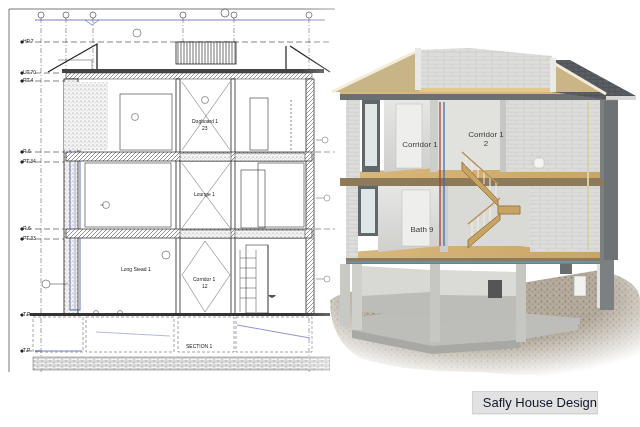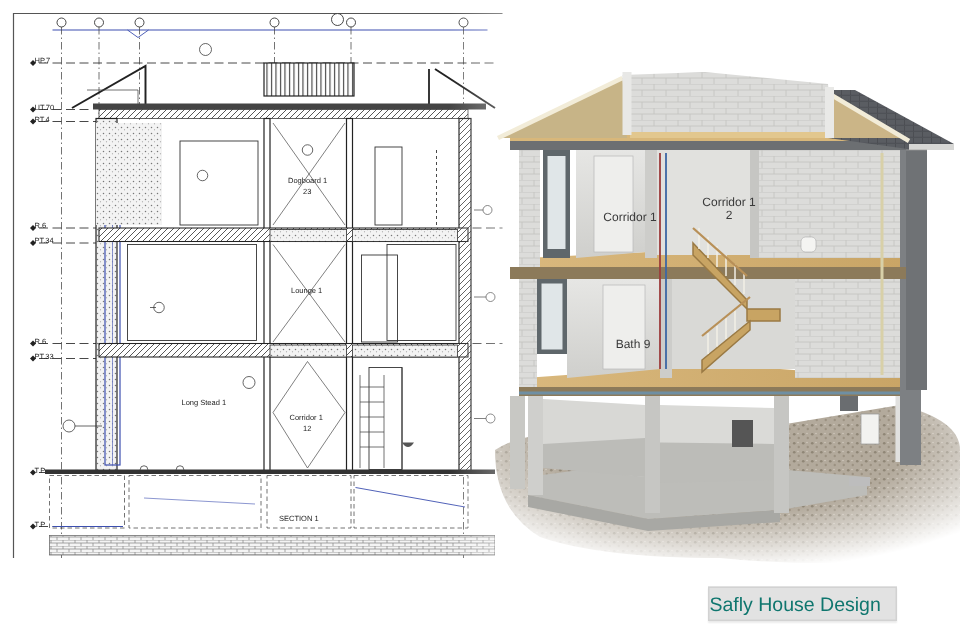--- a/index.html
+++ b/index.html
@@ -2,21 +2,21 @@
 <html><head>
 <meta charset="utf-8">
 <style>
   html,body{margin:0;padding:0;}
   body{width:640px;height:427px;background:#ffffff;position:relative;overflow:hidden;font-family:"Liberation Sans",sans-serif;}
   .stage{position:absolute;left:0;top:0;width:640px;height:427px;}
   svg{position:absolute;left:0;top:0;}
   .lbl{position:absolute;font-size:5px;color:#222;white-space:nowrap;font-family:"Liberation Sans",sans-serif;}
   .room3d{position:absolute;font-size:8px;color:#3a3a3a;font-family:"Liberation Sans",sans-serif;text-align:center;line-height:9px;}
   .caption{position:absolute;left:472px;top:391px;width:124px;height:21px;background:#e2e2e2;border:1px solid #d2d2d2;box-shadow:0 1px 1px rgba(0,0,0,0.08);
-    font-size:13px;color:#0f766e;display:flex;align-items:center;justify-content:flex-start;font-family:"Liberation Sans",sans-serif;}
+    font-size:13px;color:#0f172a;display:flex;align-items:center;justify-content:flex-end;font-family:"Liberation Sans",sans-serif;}
 </style>
 </head>
 <body>
 
 <div class="stage">
 
   <svg width="640" height="427" viewBox="0 0 640 427">
     <defs>
       <pattern id="stip" width="4" height="4" patternUnits="userSpaceOnUse">
         <rect width="4" height="4" fill="#f3f3f3"></rect>

